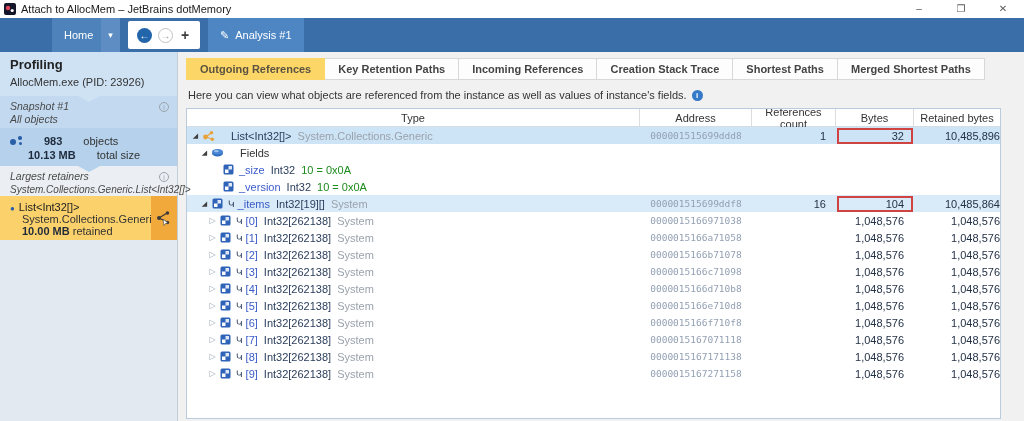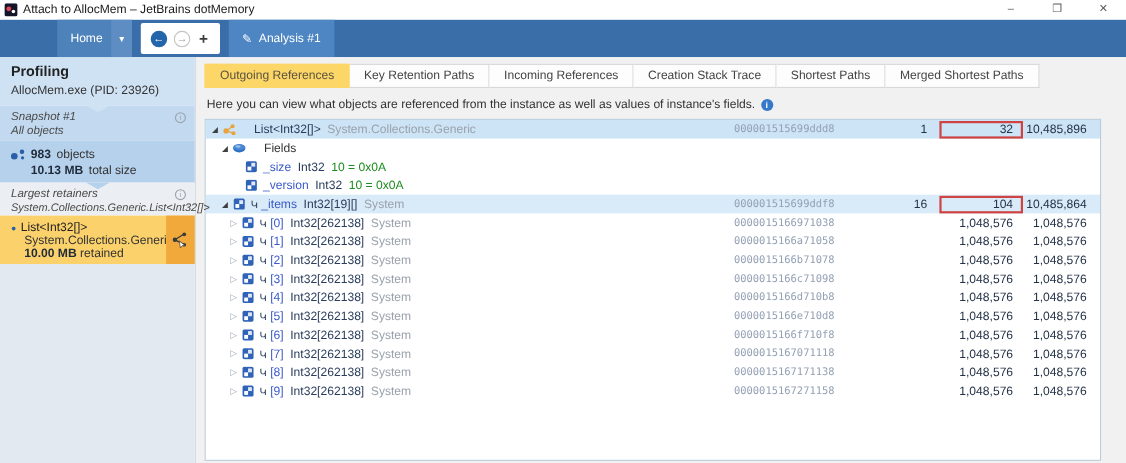--- a/index.html
+++ b/index.html
@@ -36,38 +36,38 @@
   .sec1 { height:44px; background:#cfe2f4; }
   .sec1:after { content:""; position:absolute; left:50%; bottom:-6px; margin-left:-11px; border-left:11px solid transparent; border-right:11px solid transparent; border-top:6px solid #cfe2f4; z-index:3; }
   .sec2 { height:32px; background:#c2d9f0; padding-top:4px; }
   .sec3 { height:38px; background:#b5d1ec; }
   .sec3:after { content:""; position:absolute; left:50%; bottom:-6px; margin-left:-11px; border-left:11px solid transparent; border-right:11px solid transparent; border-top:6px solid #b5d1ec; z-index:3; }
   .sec4 { height:30px; background:#ebeef2; padding-top:4px; }
   .side-title { font-size:13px; font-weight:bold; color:#222; margin-bottom:4px; }
   .side-process { font-size:11px; color:#333; }
   .ital { font-style:italic; font-size:10.5px; color:#4a4a4a; line-height:13px; }
   .info-dot { position:absolute; right:8px; top:6px; width:10px; height:10px; border:1px solid #9aa4ae; border-radius:50%; color:#9aa4ae; font-size:7px; line-height:9px; text-align:center; font-style:normal; }
-  .stat-line { display:flex; align-items:center; gap:5px; margin-top:2px; }
+  .stat-line { display:flex; align-items:center; gap:21px; margin-top:2px; }
   .stat-num { font-weight:bold; color:#1f2a3a; }
   .stat-label { color:#333; }
   .obj-icon { width:13px; height:12px; position:relative; flex:0 0 auto; }
   .obj-icon i { position:absolute; border-radius:50%; background:#2a5fa8; }
   .amber-item { height:44px; background:#fbd16b; position:relative; padding:5px 30px 5px 10px; }
   .amber-bullet { color:#2a5fa8; font-size:8px; margin-right:4px; }
   .amber-line1 { color:#222; }
   .amber-line2 { color:#333; margin-left:12px; }
   .amber-line3 { margin-left:12px; color:#333; }
   .amber-bold { font-weight:bold; color:#1f2a3a; }
   .amber-tool { position:absolute; right:0; top:0; bottom:0; width:26px; background:#f2a93c; display:flex; align-items:center; justify-content:center; }
   .side-filler { flex:1 1 auto; background:#e2e9f1; }
 
   
   .main { flex:1 1 auto; display:flex; flex-direction:column; background:#f1f1f1; min-width:0; }
   .tabs-row { display:flex; margin:6px 0 0 8px; flex:0 0 auto; }
-  .tab { height:22px; display:flex; align-items:center; padding:0 13px; font-size:11px; background:#fdfdfd; border:1px solid #d8d8d8; border-left:none; color:#444; cursor:default; }
+  .tab { height:22px; display:flex; align-items:center; padding:0 13px; font-size:11px; background:#fdfdfd; border:1px solid #d8d8d8; border-left:none; color:#444; cursor:default;font-weight:bold; }
   .tab:first-child { border-left:1px solid #d8d8d8; }
   .tab.active { background:#fcd667; border-color:#fcd667; color:#5b5340; }
   .desc-row { display:flex; align-items:center; gap:5px; margin:9px 0 0 10px; flex:0 0 auto; color:#333; }
   .info-blue { width:11px; height:11px; border-radius:50%; background:#3579c8; color:#fff; font-size:8px; line-height:11px; text-align:center; font-weight:bold; flex:0 0 auto; }
 
   .panel { margin:7px 23px 2px 8px; flex:1 1 auto; background:#fff; border:1px solid #b9cbdc; display:flex; flex-direction:column; min-height:0; overflow:hidden; }
   .thead { display:flex; height:18px; flex:0 0 auto; border-bottom:1px solid #d5dde5; align-items:center; }
   .th { font-size:11px; color:#333; text-align:center; border-right:1px solid #dcdcdc; height:100%; display:flex; align-items:center; justify-content:center; }
   .th:last-child { border-right:none; }
   .col-type { flex:1 1 auto; min-width:0; }
@@ -76,21 +76,21 @@
   .col-bytes { width:78px; flex:0 0 auto; }
   .col-ret { width:86px; flex:0 0 auto; }
 
   .row { display:flex; height:17px; align-items:center; flex:0 0 auto; }
   .row.sel { background:#cde4f6; }
   .row.hl { background:#d9eaf8; }
   .cell-type { flex:1 1 auto; min-width:0; display:flex; align-items:center; overflow:hidden; white-space:nowrap; }
   .cell-addr { width:112px; flex:0 0 auto; text-align:center; font-family:"DejaVu Sans Mono", monospace; font-size:9.5px; color:#93a0b4; }
   .cell-refs { width:84px; flex:0 0 auto; text-align:right; padding-right:10px; color:#243247; }
   .cell-bytes { width:78px; flex:0 0 auto; text-align:right; padding-right:10px; color:#243247; position:relative; }
-  .cell-ret { width:69px; flex:0 0 auto; text-align:right; padding-right:12px; color:#243247; }
+  .cell-ret { width:86px; flex:0 0 auto; text-align:right; color:#243247; }
   .redbox { position:absolute; left:1px; right:1px; top:-2px; bottom:-2px; border:2px solid #cf4343; pointer-events:none; z-index:4; }
 
   .expander { width:11px; flex:0 0 auto; text-align:center; font-size:7px; }
   .exp-open { color:#3f3f3f; }
   .exp-closed { color:#9aa7b5; font-size:8px; }
   .tree-icon { width:13px; height:12px; margin:0 4px 0 1px; flex:0 0 auto; }
   .marker { font-size:9px; color:#2a3d5c; margin-right:3px; flex:0 0 auto; }
   .pt { margin-right:6px; }
   .pt-name { color:#3a5bc8; }
   .pt-type { color:#2a3d5c; }
@@ -194,20 +194,27 @@
           <div class="tab">Incoming References</div>
           <div class="tab">Creation Stack Trace</div>
           <div class="tab">Shortest Paths</div>
           <div class="tab">Merged Shortest Paths</div>
         </div>
       <div class="desc-row">
         <span>Here you can view what objects are referenced from the instance as well as values of instance's fields.</span>
         <span class="info-blue">i</span>
       </div>
       <div class="panel">
+        <div class="thead" id="thead">
+            <div class="th col-type">Type</div>
+            <div class="th col-addr">Address</div>
+            <div class="th col-refs">References count</div>
+            <div class="th col-bytes">Bytes</div>
+            <div class="th col-ret">Retained bytes</div>
+          </div>
         <div id="tbody">
             <div class="row sel">
               <div class="cell-type" style="padding-left: 3px;">
                 <span class="expander exp-open">◢</span>
                 <span class="tree-icon"><svg width="13" height="12" viewBox="0 0 13 12">
                     <line x1="4" y1="7" x2="9" y2="3" stroke="#e8a33d" stroke-width="1.2"></line>
                     <line x1="4" y1="7" x2="10" y2="9" stroke="#e8a33d" stroke-width="1.2"></line>
                     <circle cx="3.5" cy="7" r="2.4" fill="#e8a33d"></circle>
                     <circle cx="9.5" cy="2.8" r="1.8" fill="#e8a33d"></circle>
                     <circle cx="10.3" cy="9.2" r="1.8" fill="#e8a33d"></circle>

